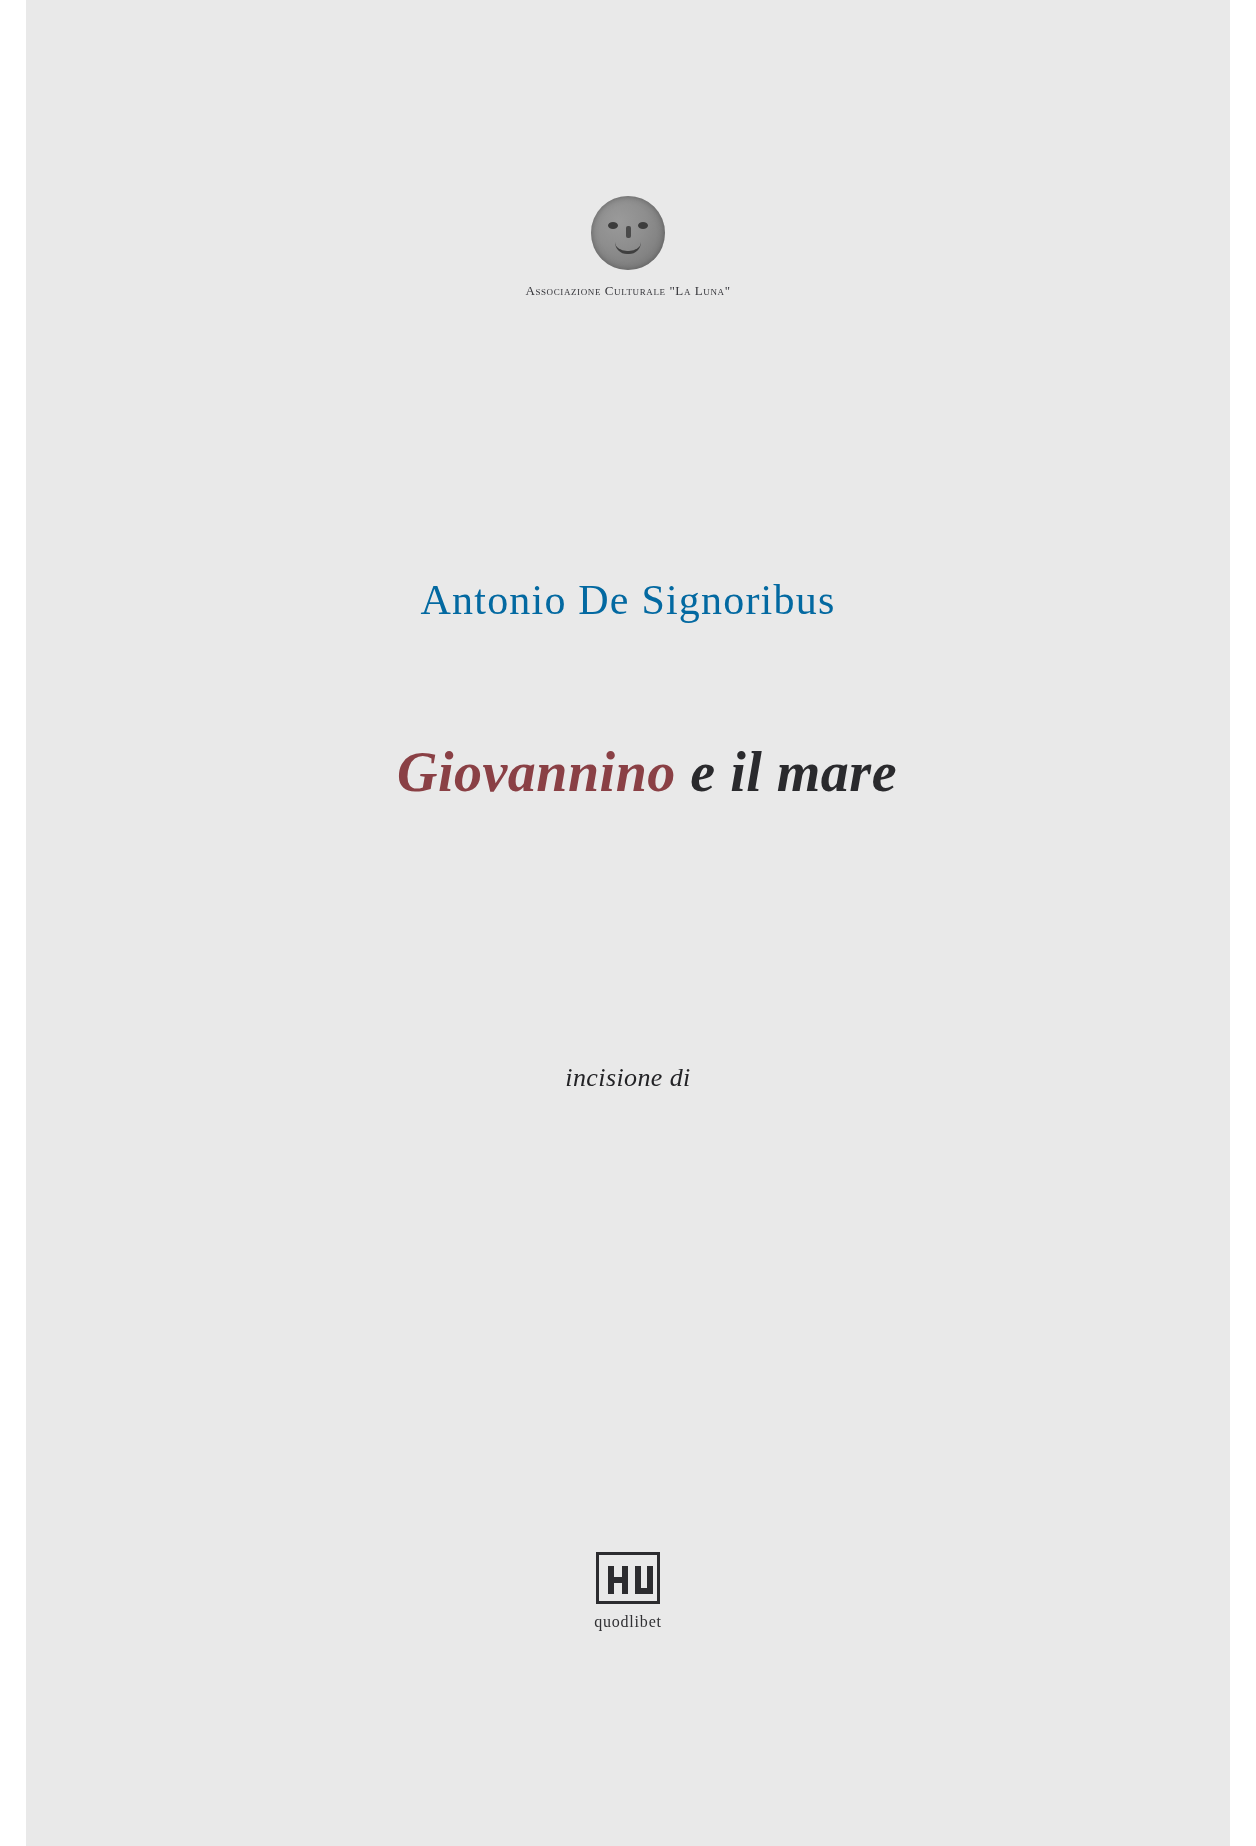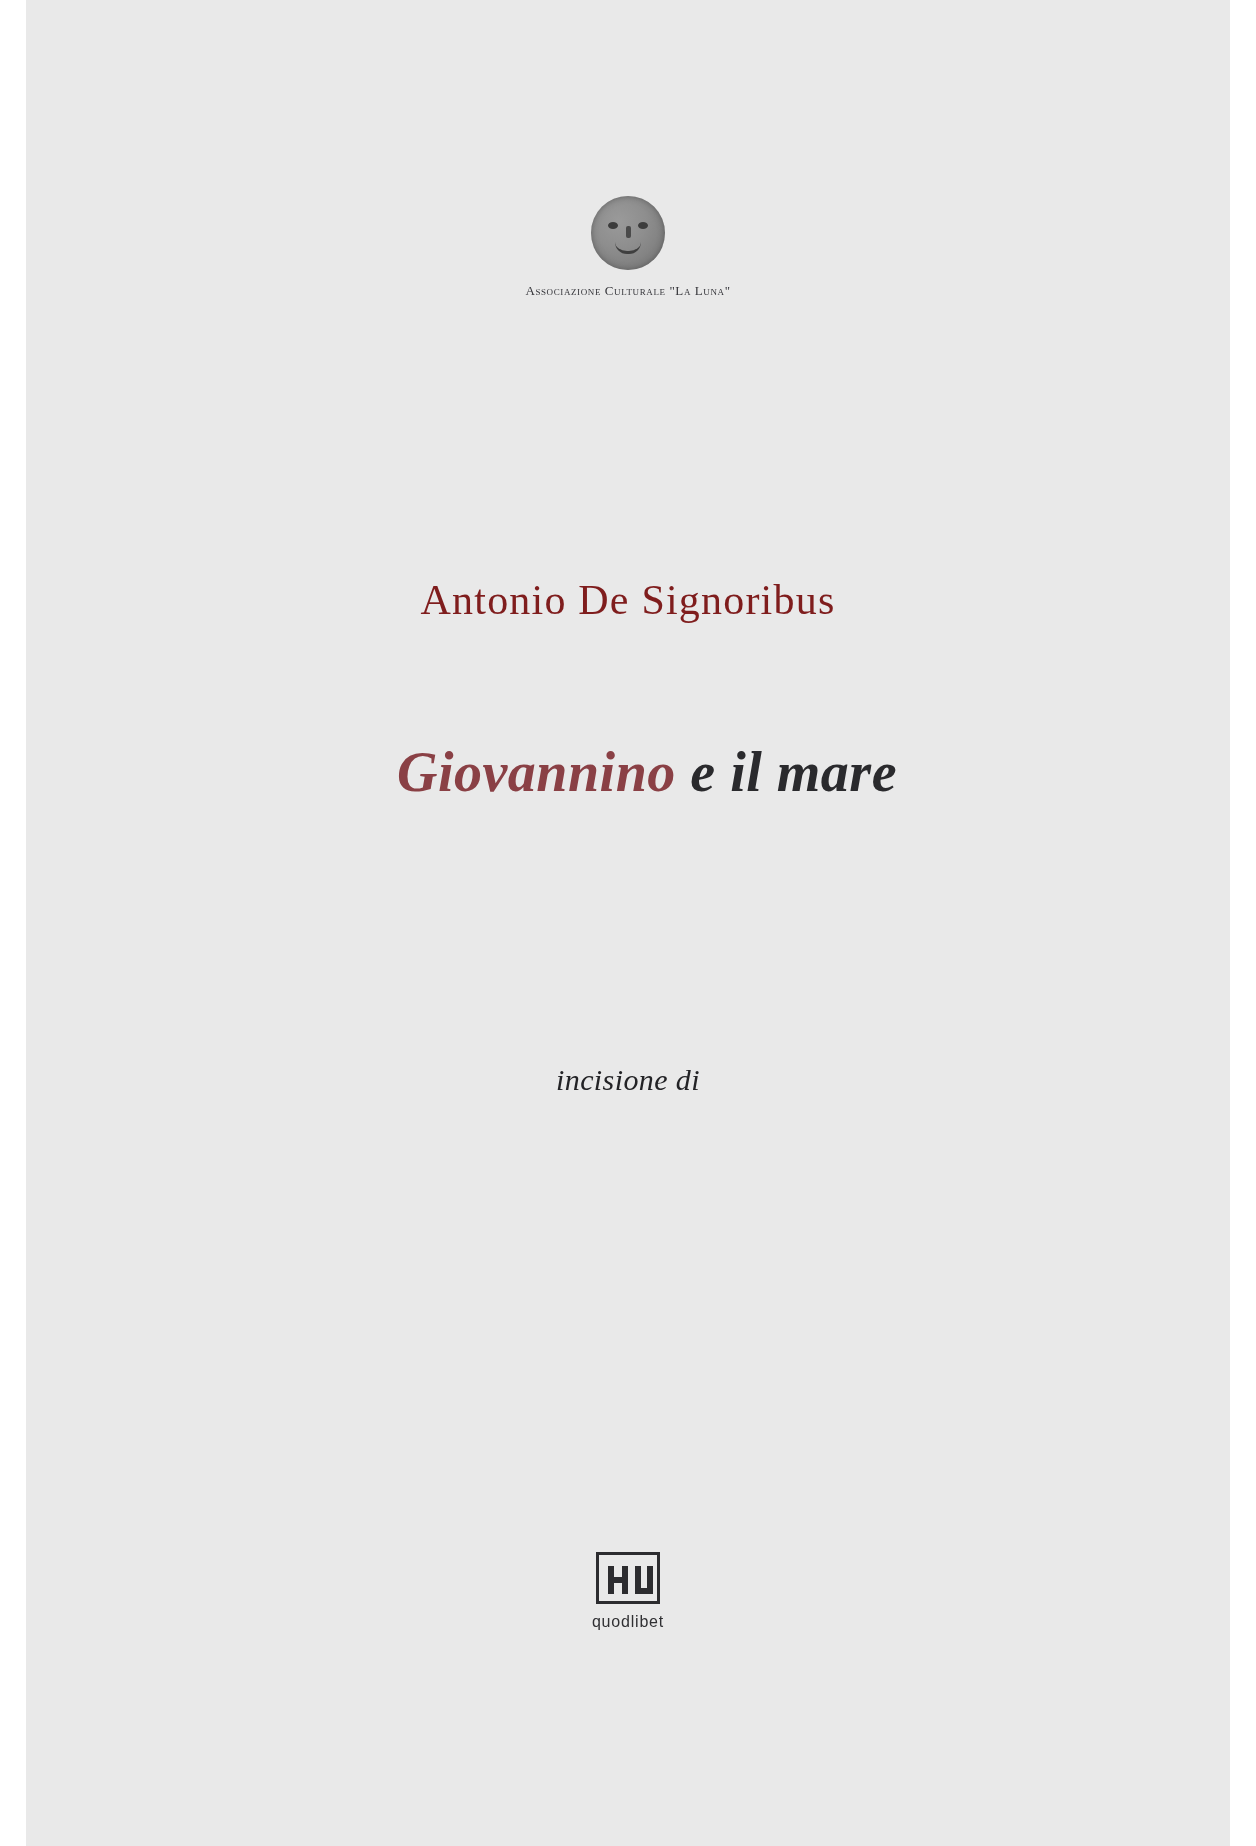--- a/index.html
+++ b/index.html
@@ -106,21 +106,21 @@
   
   .author {
     position: absolute;
     top: 576px;
     left: 0;
     right: 0;
     text-align: center;
     font-family: "Liberation Serif", serif;
     font-size: 42px;
     letter-spacing: 1.2px;
-    color: #7f1d1d;
+    color: #0369a1;
   }
 
   
   .title {
     position: absolute;
     top: 740px;
     left: 0;
     right: 0;
     text-align: center;
     font-family: "Liberation Serif", serif;
@@ -140,21 +140,21 @@
     position: absolute;
     top: 1063px;
     left: 0;
     right: 0;
     text-align: center;
     color: #232326;
     font-family: "Liberation Serif", serif;
   }
   .credit .line1 {
     font-style: italic;
-    font-size: 30px;
+    font-size: 26px;
     letter-spacing: 0.4px;
   }
   .credit .line2 {
     margin-top: 7px;
     font-size: 33px;
     letter-spacing: 0.4px;
   }
 
   
   .publisher {
@@ -178,21 +178,21 @@
     background: #2c2c2f;
   }
   .pub-mark .b1 { left: 9px; top: 11px; width: 6px; height: 28px; }
   .pub-mark .b2 { left: 9px; top: 22px; width: 20px; height: 6px; }
   .pub-mark .b3 { left: 23px; top: 11px; width: 6px; height: 28px; }
   .pub-mark .b4 { left: 36px; top: 11px; width: 6px; height: 22px; }
   .pub-mark .b5 { left: 36px; top: 33px; width: 18px; height: 6px; }
   .pub-mark .b6 { left: 48px; top: 11px; width: 6px; height: 22px; }
   .pub-name {
     margin-top: 9px;
-    font-family: Liberation Sans, sans-serif;
+    font-family: Liberation Serif, serif;
     font-size: 16px;
     letter-spacing: 0.8px;
     color: #303033;
   }
 </style>
 </head>
 <body>
 
 <div class="page">
   <div class="sheet">

